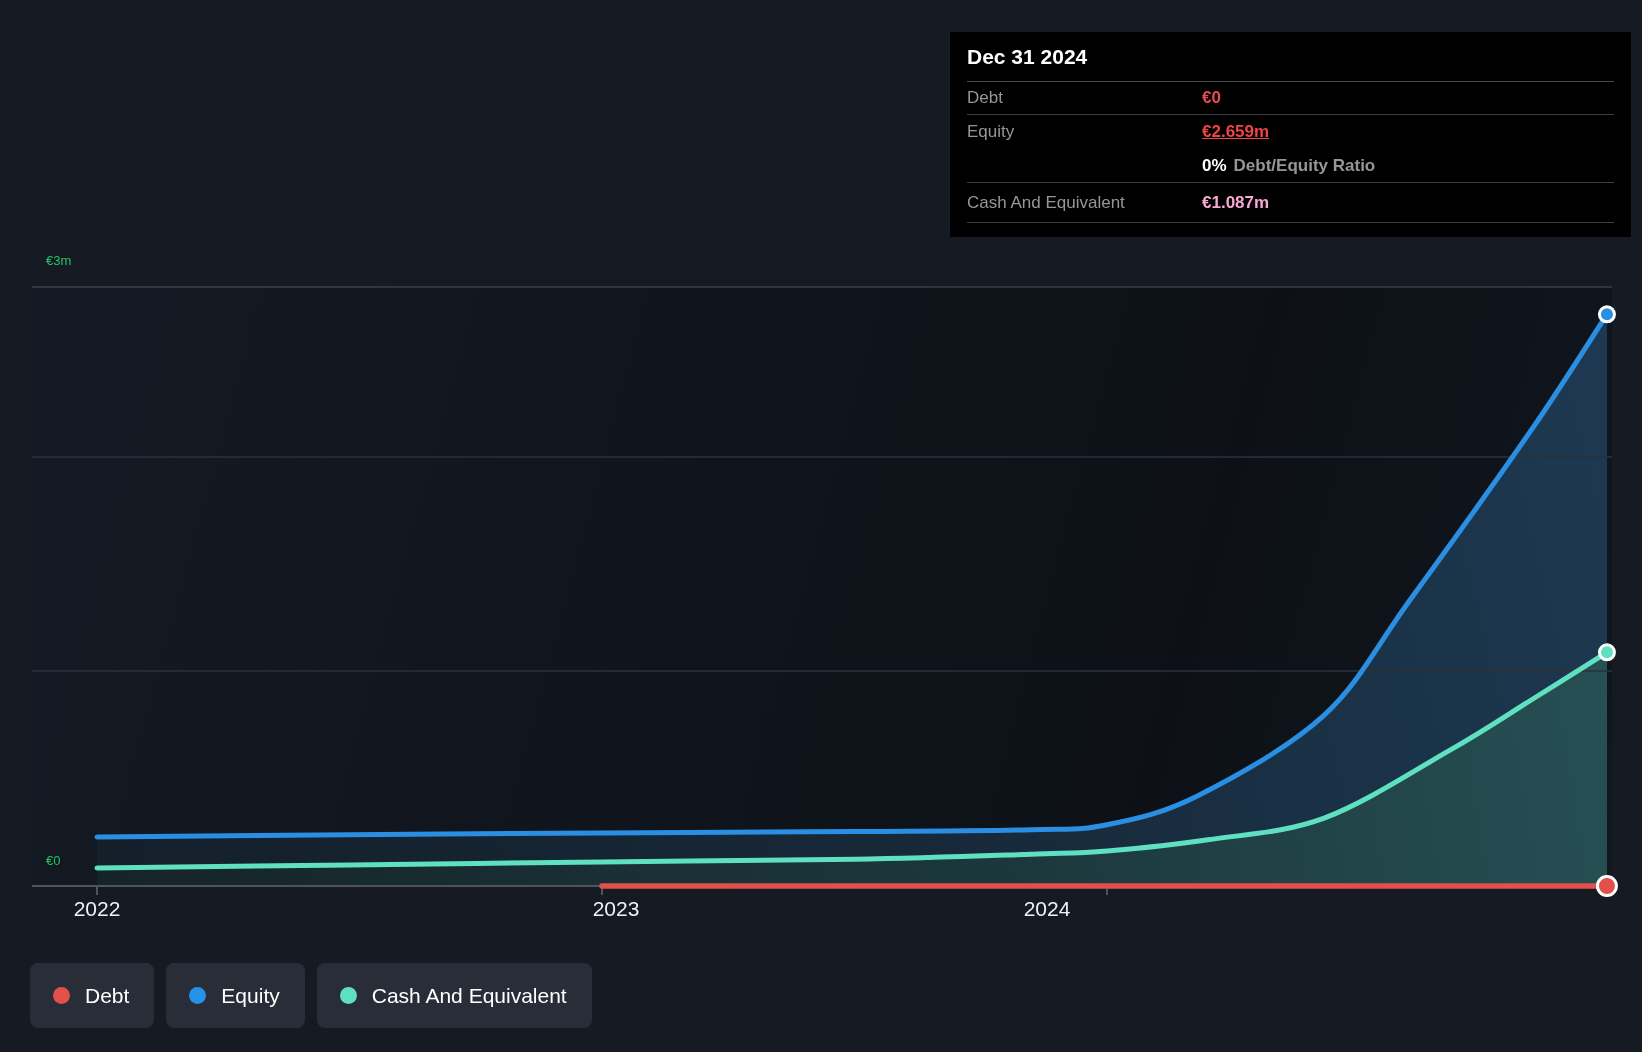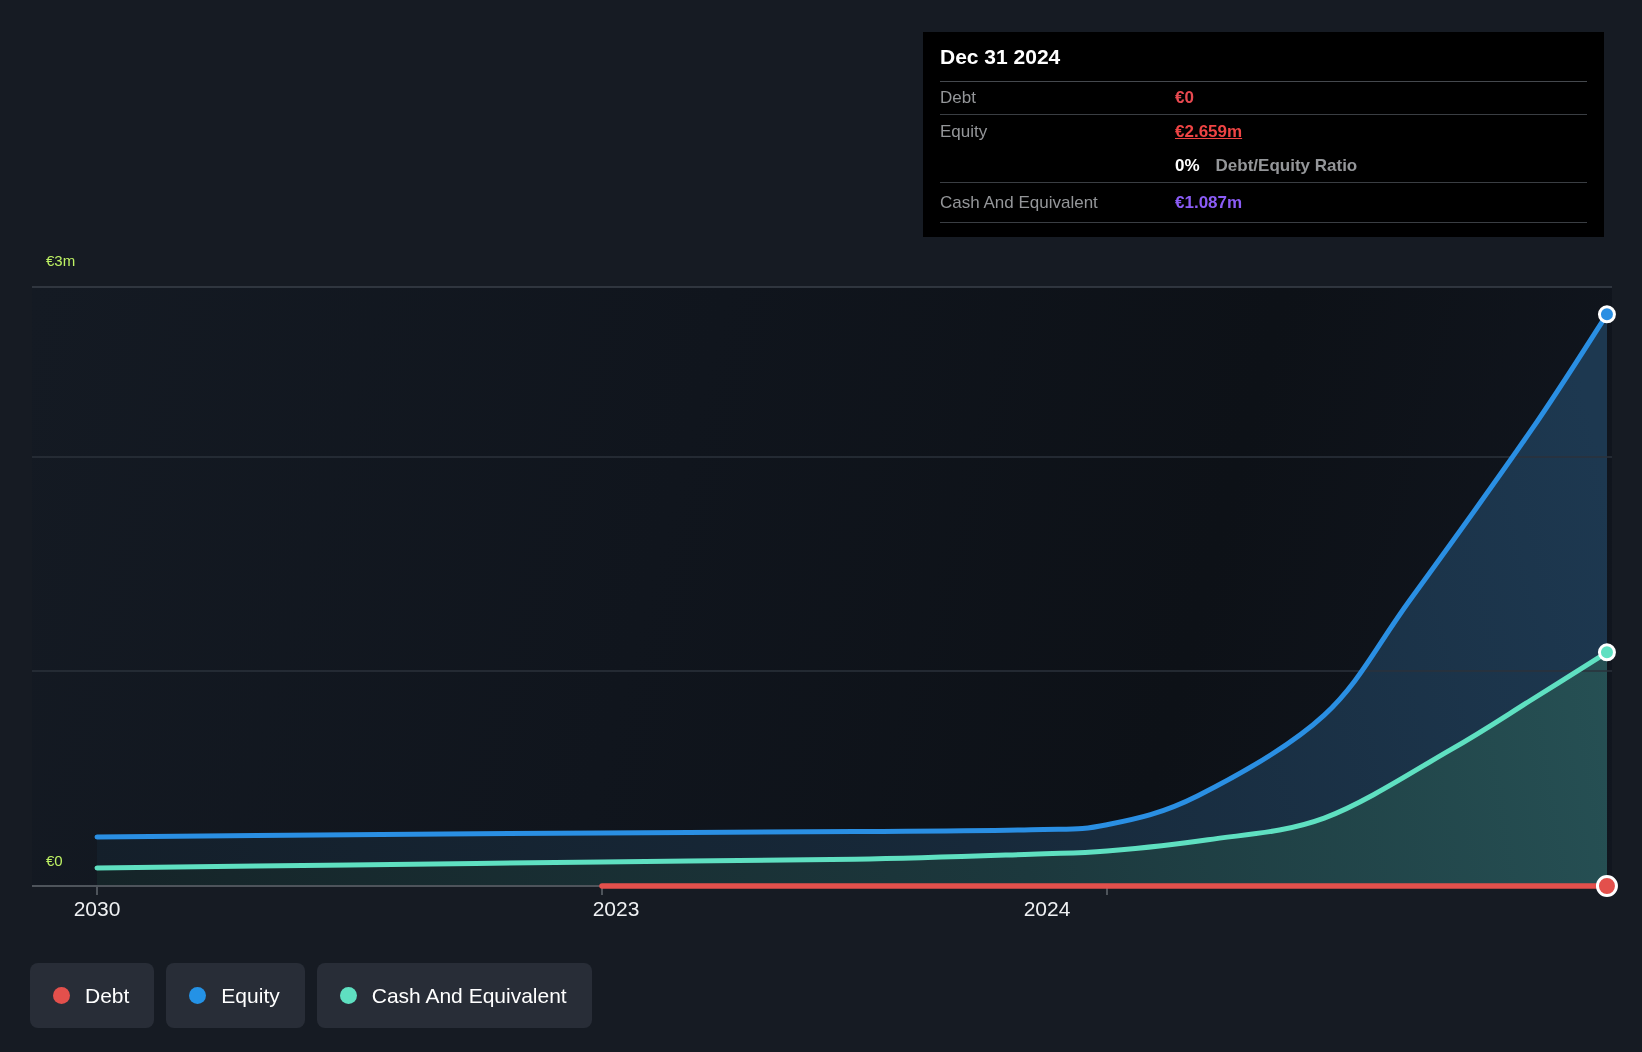--- a/index.html
+++ b/index.html
@@ -5,39 +5,39 @@
   html,body{margin:0;padding:0;background:#161b23;}
   body{width:1642px;height:1052px;overflow:hidden;font-family:"Liberation Sans",sans-serif;
        -webkit-font-smoothing:antialiased;}
   .stage{position:relative;width:1642px;height:1052px;background:#161b23;}
 
   .plot-area{position:absolute;left:32px;top:287px;width:1580px;height:599px;
     background:linear-gradient(105deg,#141a23 0%,#10151d 40%,#0d1117 72%,#11161f 100%);}
 
   svg.chart{position:absolute;left:0;top:0;width:1642px;height:1052px;z-index:2;}
 
-  .ylab{position:absolute;left:46px;color:#bef264;font-size:15px;line-height:22px;z-index:3;}
+  .ylab{position:absolute;left:46px;color:#22c55e;font-size:13px;line-height:22px;z-index:3;}
   .ylab.max{top:250px;}
   .ylab.zero{top:850px;}
   .xlab{position:absolute;top:897px;transform:translateX(-50%);color:#eff1f3;
     font-size:21px;line-height:24px;z-index:3;}
 
-  .tooltip{position:absolute;left:923px;top:32px;width:681px;height:205px;background:#000000;
+  .tooltip{position:absolute;left:950px;top:32px;width:681px;height:205px;background:#000000;
     box-sizing:border-box;padding:0 17px;z-index:6;}
   .tt-title{height:49px;display:flex;align-items:center;color:#ffffff;font-size:21px;
     font-weight:700;border-bottom:1px solid #45494e;}
   .tt-row{display:grid;grid-template-columns:235px 1fr;align-items:center;font-size:17px;}
   .tt-row .lab{color:#949699;font-weight:400;}
   .tt-row .val{font-weight:700;}
   .r-debt{height:32px;border-bottom:1px solid #3a3e43;}
   .r-equity{height:34px;}
   .r-ratio{height:33px;border-bottom:1px solid #3a3e43;}
   .r-cash{height:39px;border-bottom:1px solid #3a3e43;}
   .ratio-num{color:#ffffff;font-weight:700;}
-  .ratio-suffix{color:#949699;font-weight:700;margin-left:16px;}
+  .ratio-suffix{color:#949699;font-weight:700;margin-left:7px;}
 
   .legend{position:absolute;left:30px;top:963px;display:flex;gap:12px;z-index:5;}
   .chip{height:65px;background:#282d37;border-radius:8px;display:flex;align-items:center;
     gap:15px;padding:0 25px 0 23px;color:#ffffff;font-size:21px;cursor:pointer;}
   .dot{width:17px;height:17px;border-radius:50%;flex:0 0 auto;}
 </style>
 </head>
 <body>
 
 <div class="stage">
@@ -70,41 +70,41 @@
       <path d="M97.0 867.9 C139.1 867.4 265.3 865.9 349.5 864.9 C433.7 863.9 517.8 862.9 602.0 861.9 C686.2 861.0 783.0 860.6 854.5 859.3 C926.0 858.1 989.2 855.6 1031.2 854.2 C1073.3 852.8 1077.5 853.4 1107.0 851.0 C1136.5 848.6 1171.8 845.3 1208.0 839.8 C1244.2 834.3 1283.8 833.0 1324.2 818.1 C1364.6 803.1 1415.9 769.6 1450.4 749.9 C1484.9 730.2 1505.1 716.3 1531.2 700.0 C1557.3 683.8 1594.3 660.3 1607.0 652.3" fill="none" stroke="#5fe0c1" stroke-width="5" stroke-linecap="round" stroke-linejoin="round"></path>
       <path d="M97.0 837.0 C139.1 836.6 265.3 835.5 349.5 834.8 C433.7 834.1 517.8 833.4 602.0 832.9 C686.2 832.4 783.0 832.1 854.5 831.6 C926.0 831.1 989.2 830.8 1031.2 829.7 C1073.3 828.5 1079.2 830.4 1107.0 824.7 C1134.8 819.1 1161.7 814.0 1197.9 795.7 C1234.1 777.4 1288.8 747.7 1324.2 715.1 C1359.5 682.5 1375.5 647.5 1410.0 600.0 C1444.5 552.6 1498.4 477.8 1531.2 430.2 C1564.0 382.6 1594.3 333.6 1607.0 314.3" fill="none" stroke="#2a8fe3" stroke-width="5" stroke-linecap="round" stroke-linejoin="round"></path>
       <circle cx="1606.9500000000046" cy="886" r="9.5" fill="#e3504c" stroke="#ffffff" stroke-width="3"></circle>
       <circle cx="1606.9500000000046" cy="652.2950000000001" r="7.5" fill="#5fe0c1" stroke="#ffffff" stroke-width="3"></circle>
       <circle cx="1606.9500000000046" cy="314.31500000000005" r="7.5" fill="#2a8fe3" stroke="#ffffff" stroke-width="3"></circle>
     </svg>
 
   <div class="ylab max">€3m</div>
   <div class="ylab zero">€0</div>
 
-  <div class="xlab" style="left:97px">2030</div>
+  <div class="xlab" style="left:97px">2022</div>
   <div class="xlab" style="left:616px">2023</div>
   <div class="xlab" style="left:1047px">2024</div>
 
   <div class="tooltip">
     <div class="tt-title">Dec 31 2024</div>
     <div class="tt-row r-debt">
       <span class="lab">Debt</span>
       <span class="val" style="color: rgb(232, 73, 80);">€0</span>
     </div>
     <div class="tt-row r-equity">
       <span class="lab">Equity</span>
       <span class="val" style="color: #ef4444; text-decoration: underline;">€2.659m</span>
     </div>
     <div class="tt-row r-ratio">
       <span></span>
       <span><span class="ratio-num">0%</span><span class="ratio-suffix">Debt/Equity Ratio</span></span>
     </div>
     <div class="tt-row r-cash">
       <span class="lab">Cash And Equivalent</span>
-      <span class="val" style="color: #8b5cf6;">€1.087m</span>
+      <span class="val" style="color: #f9a8d4;">€1.087m</span>
     </div>
   </div>
 
   <div class="legend">
     <div class="chip">
       <span class="dot" style="background-color: rgb(227, 80, 76);"></span>
       <span>Debt</span>
     </div>
     <div class="chip">
       <span class="dot" style="background-color: rgb(36, 146, 230);"></span>

